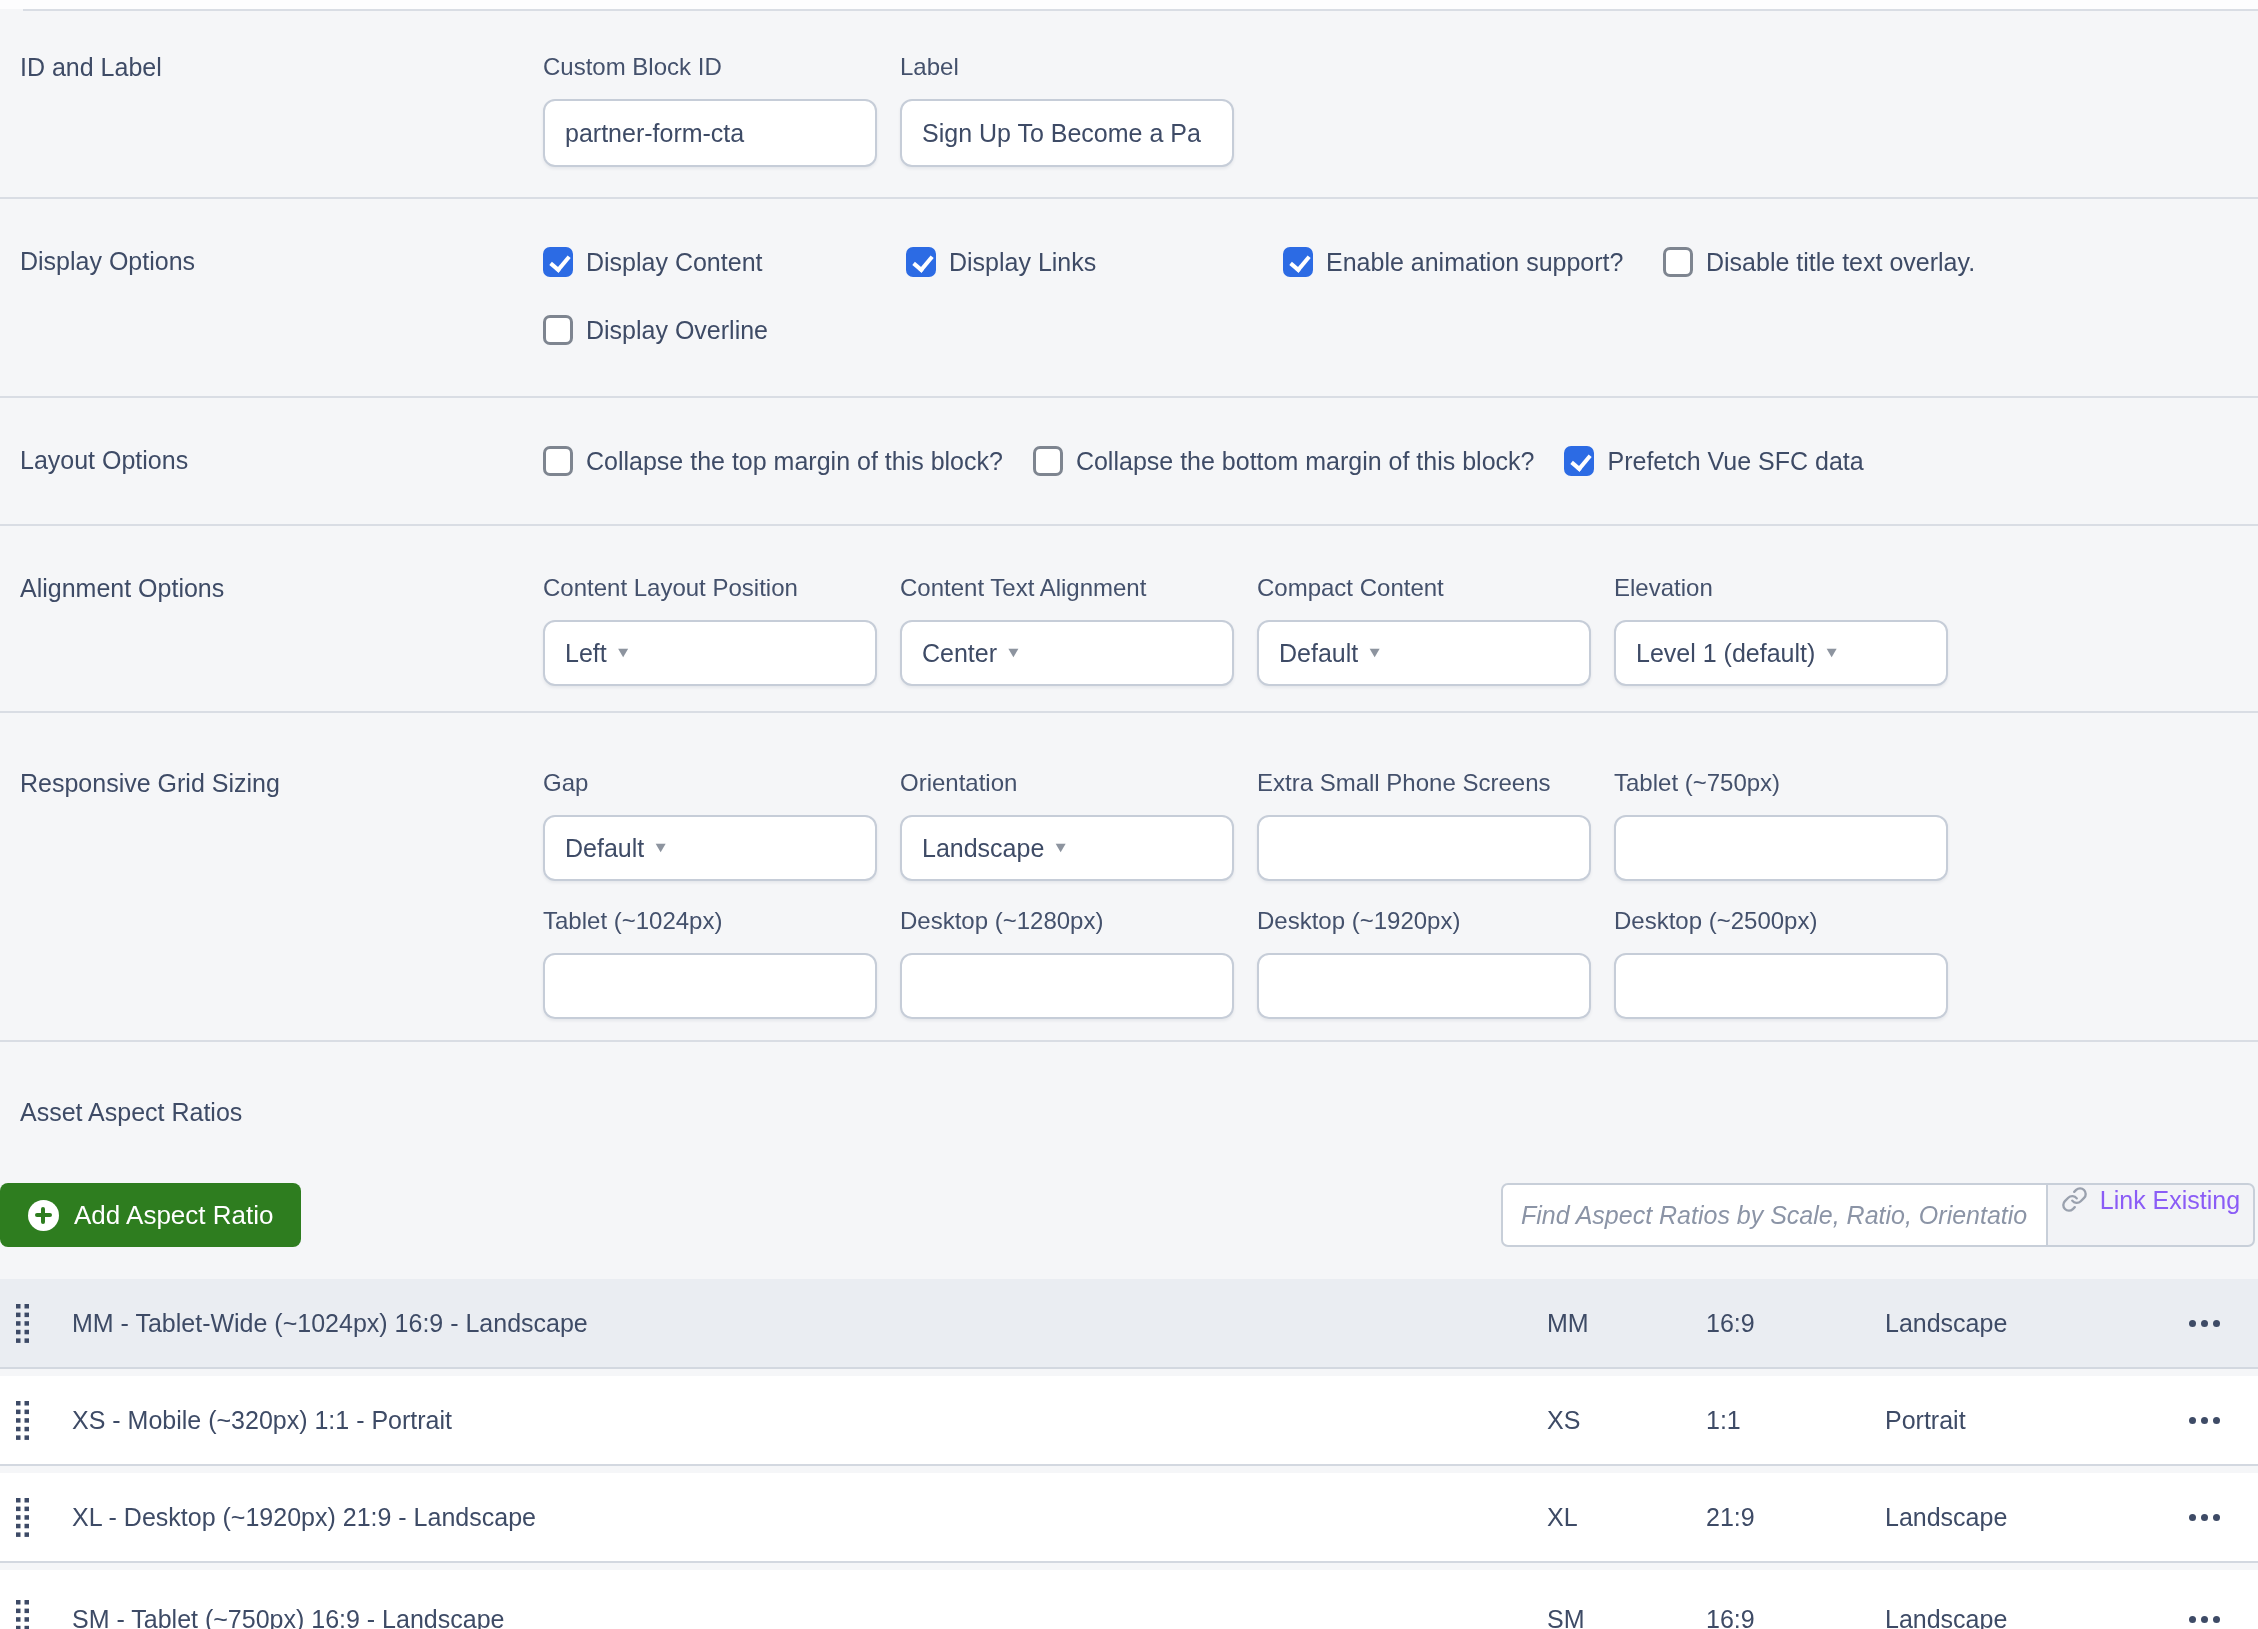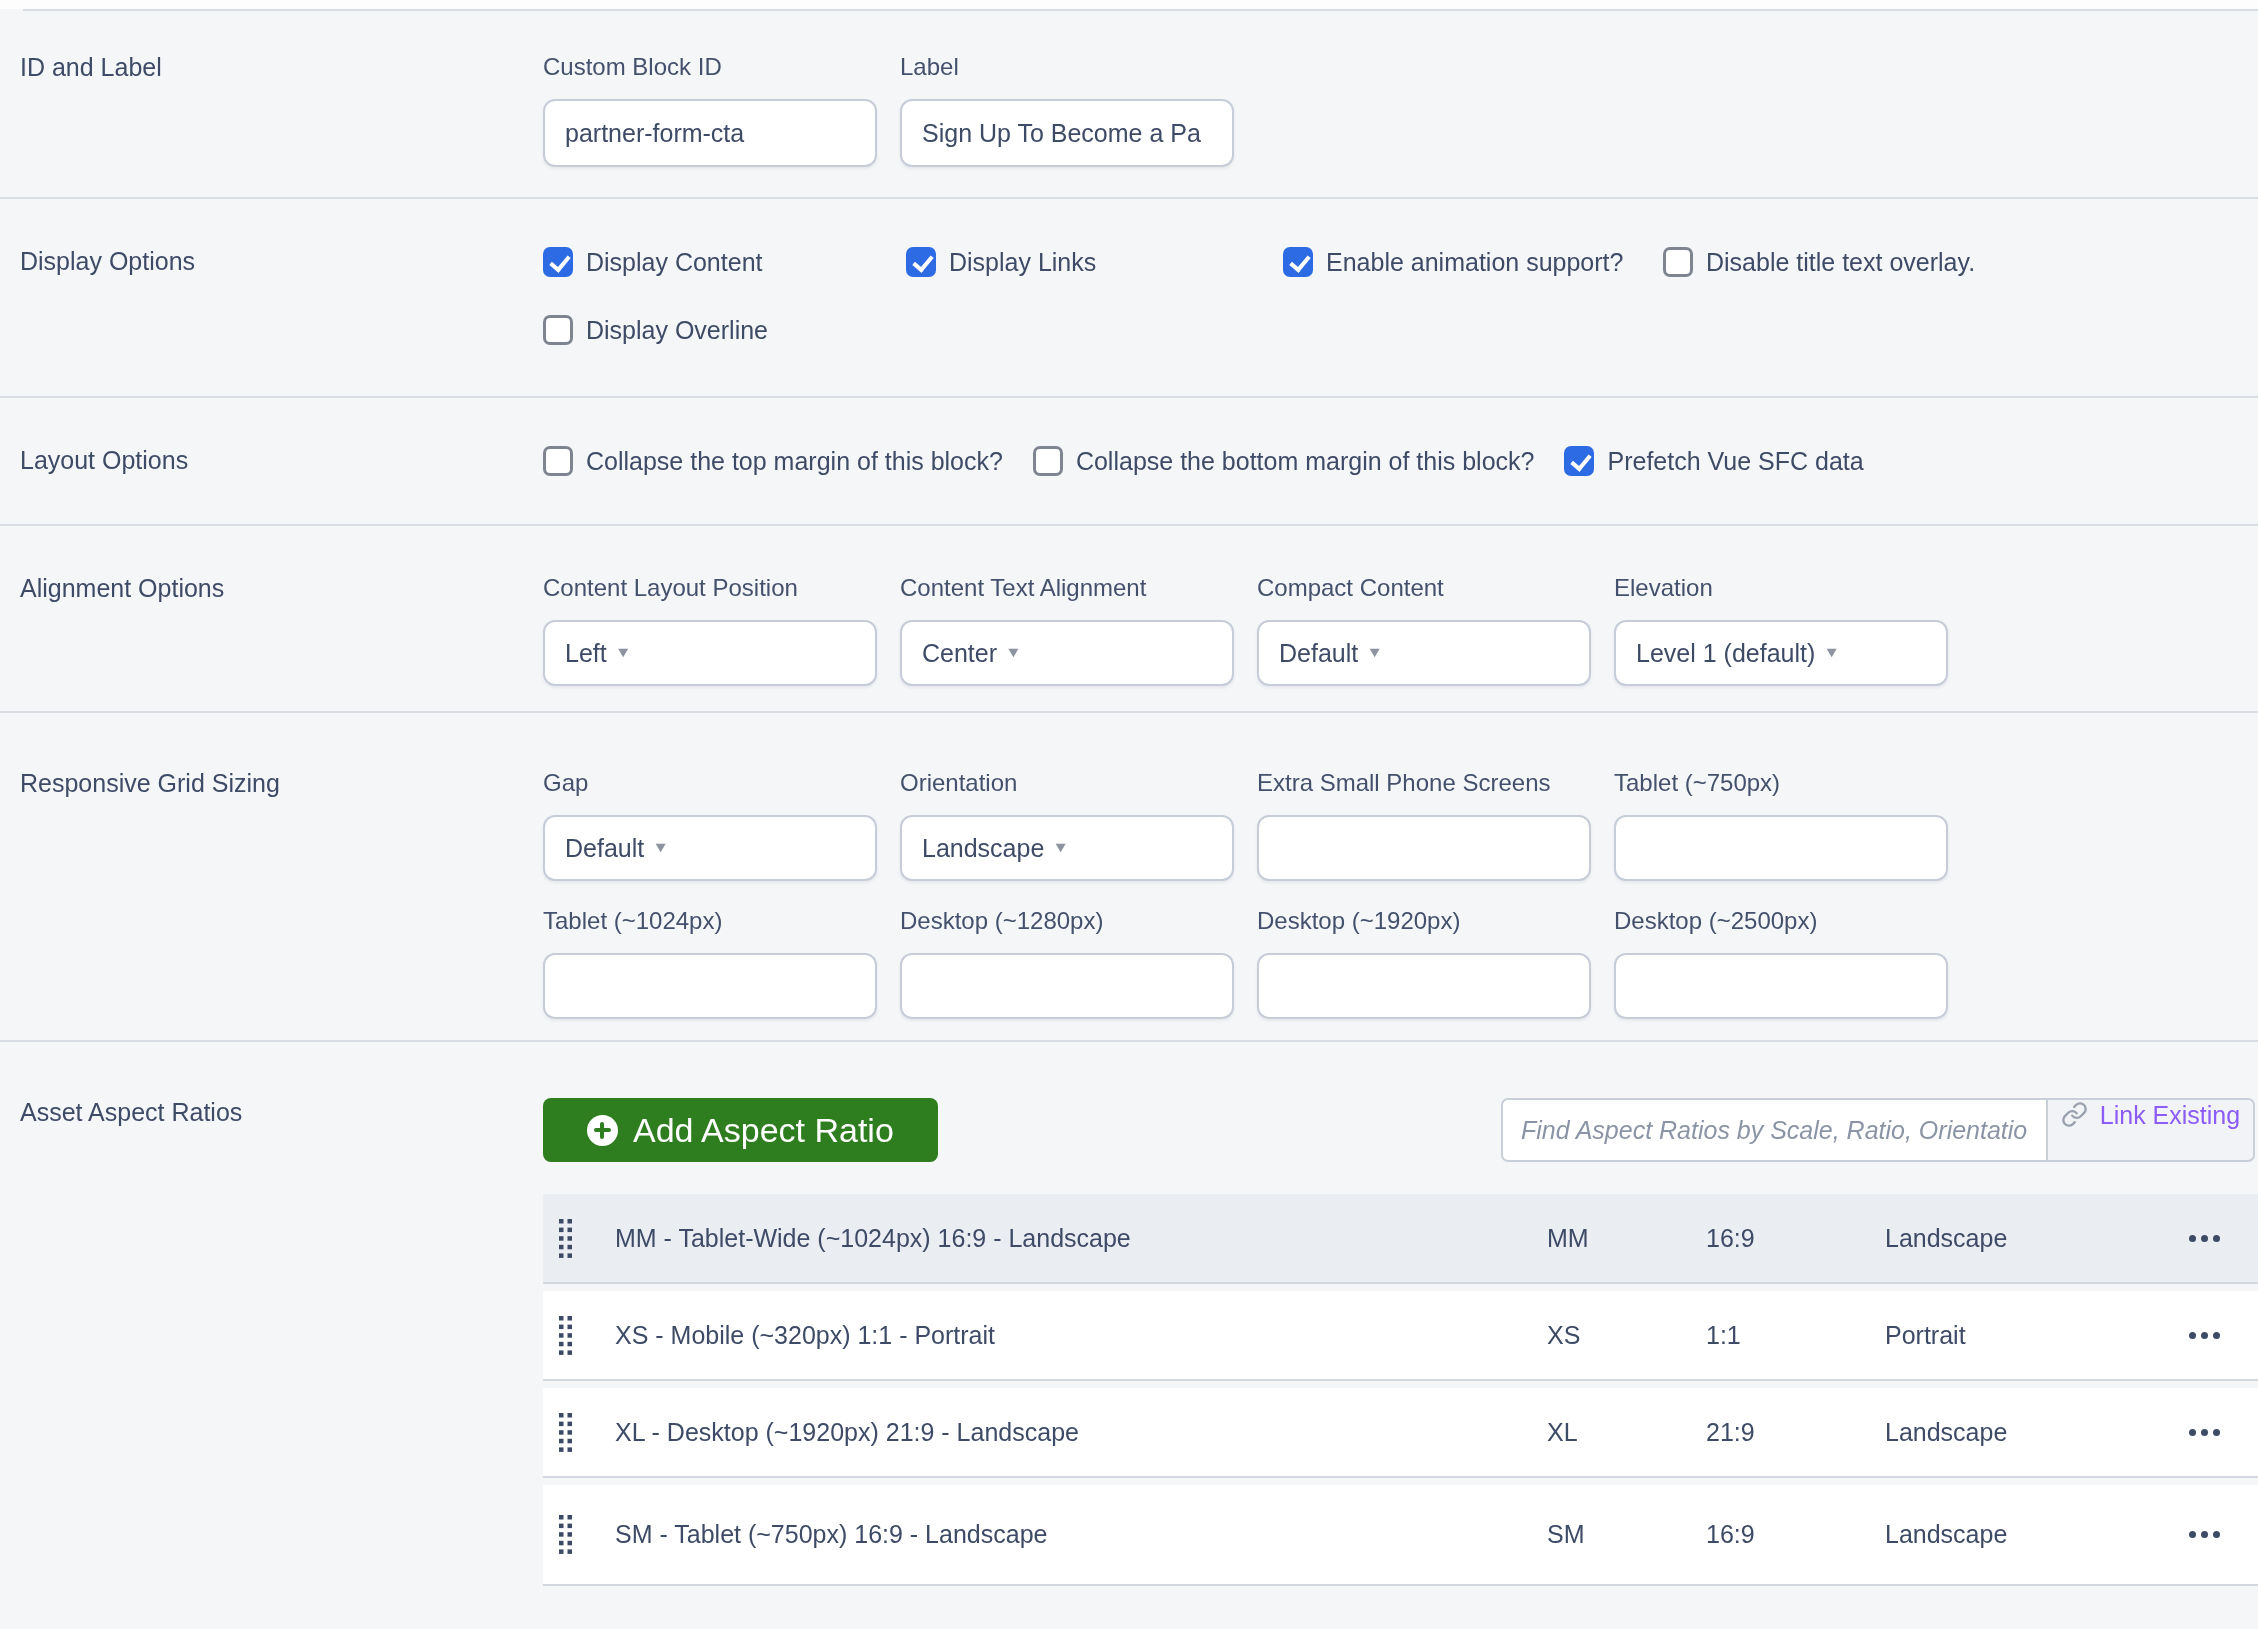--- a/index.html
+++ b/index.html
@@ -6,21 +6,21 @@
   body {
     width:2259px; height:1630px; overflow:hidden;
     background:#f5f6f8; color:#3e4b66;
     font-family:"Liberation Sans", sans-serif;
     -webkit-font-smoothing:antialiased;
   }
   .top-strip { height:9px; background:#fdfdfe; }
   .top-divider { height:2px; background:#d9dde4; margin-left:23px; }
 
   .section { display:flex; box-sizing:border-box; border-bottom:2px solid #d9dde4; }
-  .section.last { border-bottom:none; }
+  .section.last { border-bottom:none;flex-direction:column; }
   .sec-label {
     width:543px; box-sizing:border-box; padding-left:20px;
     font-size:25px; color:#3e4b66; flex-shrink:0;
   }
   .sec-content { flex:1; min-width:0; }
 
   .pt-42 { padding-top:42px; } .pt-48 { padding-top:48px; }
   .pt-56 { padding-top:56px; }
 
   .col4 { display:grid; grid-template-columns:repeat(4,334px); column-gap:23px; }
@@ -50,23 +50,23 @@
     border:solid #fff; border-width:0 4px 4px 0; transform:rotate(40deg);
   }
   .cb-label { font-size:25px; margin-left:13px; white-space:nowrap; }
   .w365 { width:363px; } .w361 { width:377px; } .w382 { width:380px; }
   .gap30 > * + * { margin-left:30px; }
   .mt-38 { margin-top:38px; } .mt-26 { margin-top:26px; }
 
   
   .aar-header { display:flex; justify-content:space-between; align-items:flex-start; padding-right:4px; }
   .add-btn {
-    display:flex; align-items:center; gap:15px; height:64px; padding:0 44px;
+    display:flex; align-items:center; gap:15px; height:64px; padding:0 28px;
     background:#2e7d1f; border:none; border-radius:8px; color:#fff;
-    font-family:"Liberation Sans", sans-serif; font-size:34px; cursor:pointer;
+    font-family:"Liberation Sans", sans-serif; font-size:26px; cursor:pointer;
   }
   .plus-circle { width:31px; height:31px; background:#fff; border-radius:50%; position:relative; flex-shrink:0; }
   .plus-circle::before { content:''; position:absolute; left:7px; top:13.4px; width:17px; height:4px; background:#2e7d1f; border-radius:2px; }
   .plus-circle::after  { content:''; position:absolute; left:13.4px; top:7px; width:4px; height:17px; background:#2e7d1f; border-radius:2px; }
 
   .search-group { display:flex; width:754px; height:64px; }
   .search-input {
     flex:1; min-width:0; box-sizing:border-box; height:64px;
     border:2px solid #c8cfd9; border-radius:7px 0 0 7px; background:#fff;
     font-family:"Liberation Sans", sans-serif; font-size:25px; color:#3e4b66;

